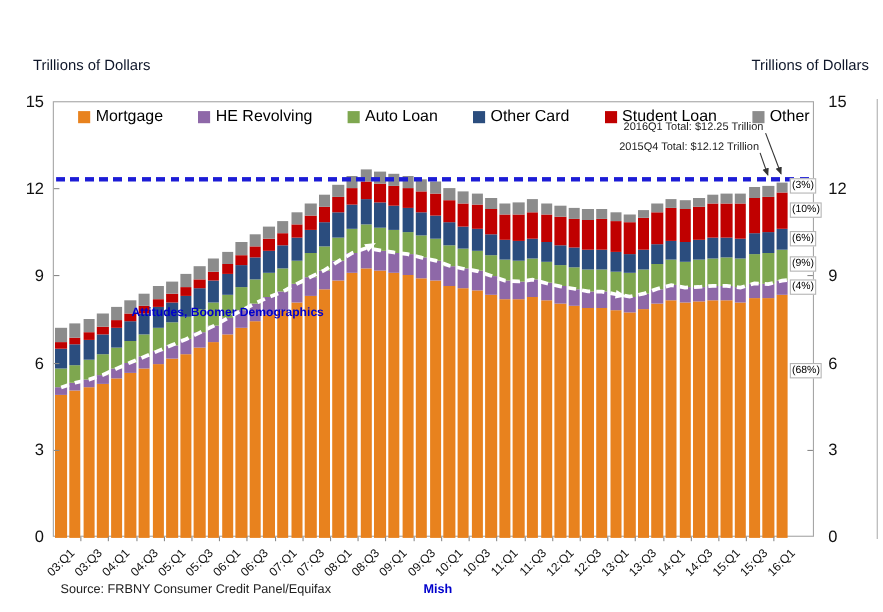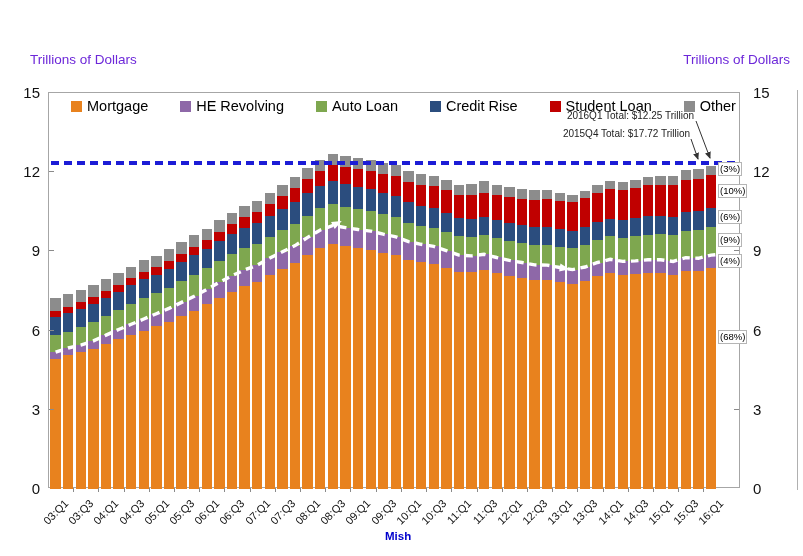--- a/index.html
+++ b/index.html
@@ -1,20 +1,20 @@
 <!DOCTYPE html>
 <html><head>
 <meta charset="utf-8">
 <style>
   html,body{margin:0;padding:0;background:#fff;}
   #page{position:relative;width:803px;height:556px;background:#fff;
         font-family:"Liberation Sans",sans-serif;overflow:hidden;}
   #title{position:absolute;top:8px;left:0;width:100%;text-align:center;
          font-size:27px;color:#000;letter-spacing:0.5px;}
-  .units{position:absolute;top:52px;font-size:13.5px;color:#6d28d9;}
+  .units{position:absolute;top:52px;font-size:13.5px;color:#0f172a;}
   #units-left{left:30px;}
   #units-right{right:13px;}
   #plot{position:absolute;left:48px;top:92px;width:692px;height:396px;
         border:1.5px solid #a6a6a6;box-sizing:border-box;background:#fff;}
   #bars,#overlay{position:absolute;left:0;top:0;width:692px;height:396px;}
   .seg{position:absolute;}
   #legend{position:absolute;left:22px;right:3px;top:5px;display:flex;
           justify-content:space-between;align-items:center;}
   .leg-item{display:flex;align-items:center;gap:5px;}
   .leg-swatch{width:11px;height:11px;display:inline-block;}
@@ -387,42 +387,42 @@
         <div class="leg-item">
           <span class="leg-swatch" style="background: rgb(142, 104, 168);"></span>
           <span class="leg-label">HE Revolving</span>
         </div>
         <div class="leg-item">
           <span class="leg-swatch" style="background: rgb(126, 167, 79);"></span>
           <span class="leg-label">Auto Loan</span>
         </div>
         <div class="leg-item">
           <span class="leg-swatch" style="background: rgb(43, 77, 126);"></span>
-          <span class="leg-label">Credit Rise</span>
+          <span class="leg-label">Other Card</span>
         </div>
         <div class="leg-item">
           <span class="leg-swatch" style="background: rgb(192, 0, 0);"></span>
           <span class="leg-label">Student Loan</span>
         </div>
         <div class="leg-item">
           <span class="leg-swatch" style="background: rgb(140, 140, 140);"></span>
           <span class="leg-label">Other</span>
         </div>
       </div>
 
 
     <div id="left-note">
       <br>
-      <br>
+      <span>Attitudes, Boomer Demographics</span><br>
       <br>
     </div>
   </div>
 
   <div id="total-note-1" class="total-note">2016Q1 Total: $12.25 Trillion</div>
-  <div id="total-note-2" class="total-note">2015Q4 Total: $17.72 Trillion</div>
+  <div id="total-note-2" class="total-note">2015Q4 Total: $12.12 Trillion</div>
 
   <svg id="callout-arrows" style="position:absolute;left:0;top:0;pointer-events:none;" width="803" height="556" viewBox="0 0 803 556">
     <defs>
       <marker id="ah" markerWidth="8" markerHeight="8" refX="6" refY="3" orient="auto">
         <path d="M0,0 L7,3 L0,6 z" fill="#333"></path>
       </marker>
     </defs>
     <line x1="696" y1="121" x2="710" y2="158" stroke="#333" stroke-width="1" marker-end="url(#ah)"></line>
     <line x1="691" y1="139" x2="698" y2="159" stroke="#333" stroke-width="1" marker-end="url(#ah)"></line>
   </svg>
@@ -509,14 +509,15 @@
   <div id="shares">
       <div class="share" style="top: 162.352px;">(3%)</div>
       <div class="share" style="top: 183.736px;">(10%)</div>
       <div class="share" style="top: 209.872px;">(6%)</div>
       <div class="share" style="top: 233.104px;">(9%)</div>
       <div class="share" style="top: 253.96px;">(4%)</div>
       <div class="share" style="top: 329.728px;">(68%)</div>
     </div>
 
   <div id="right-edge-line"></div>
+  <div id="source">Source: FRBNY Consumer Credit Panel/Equifax</div>
   <div id="credit">Mish</div>
 </div>
 
 </body></html>

